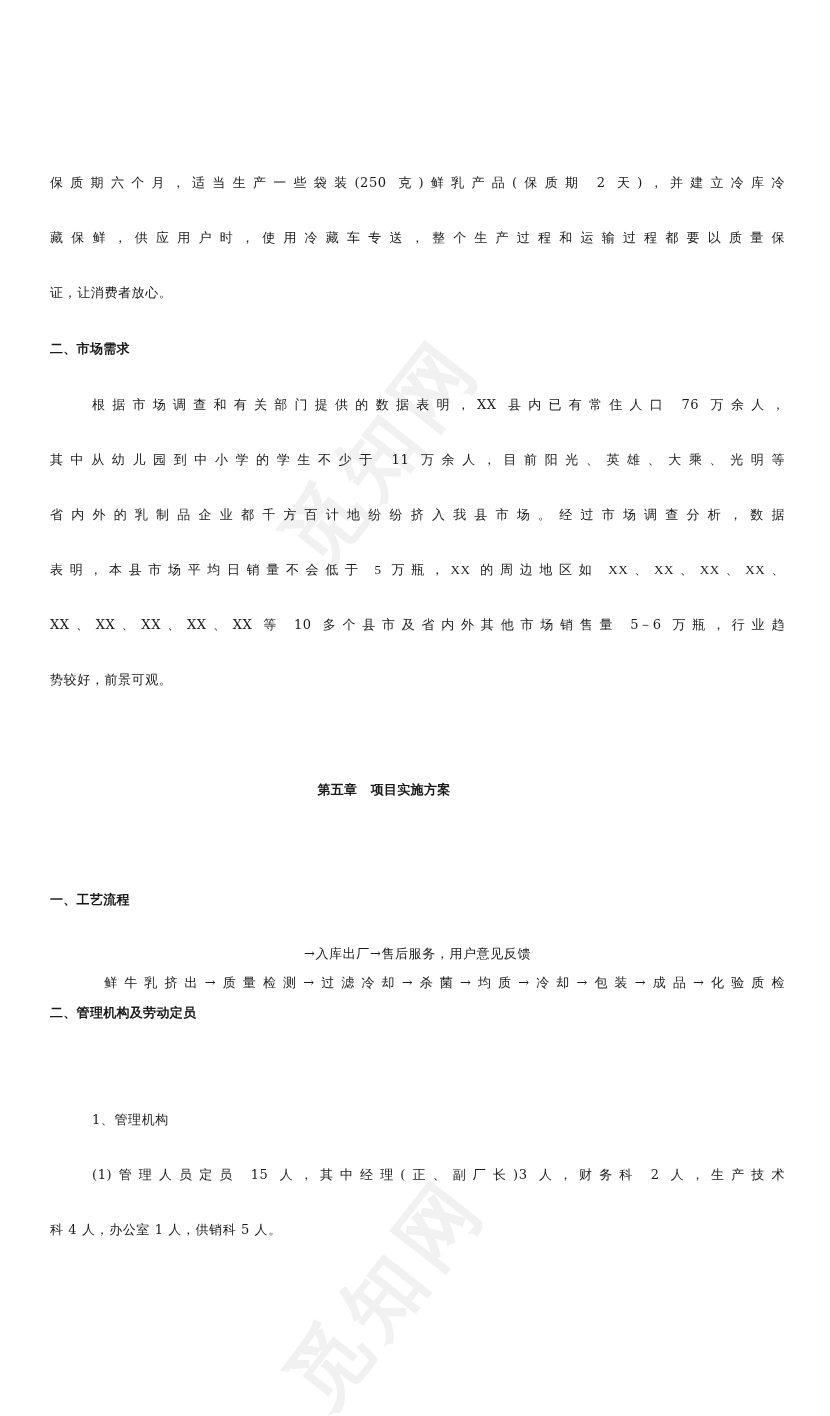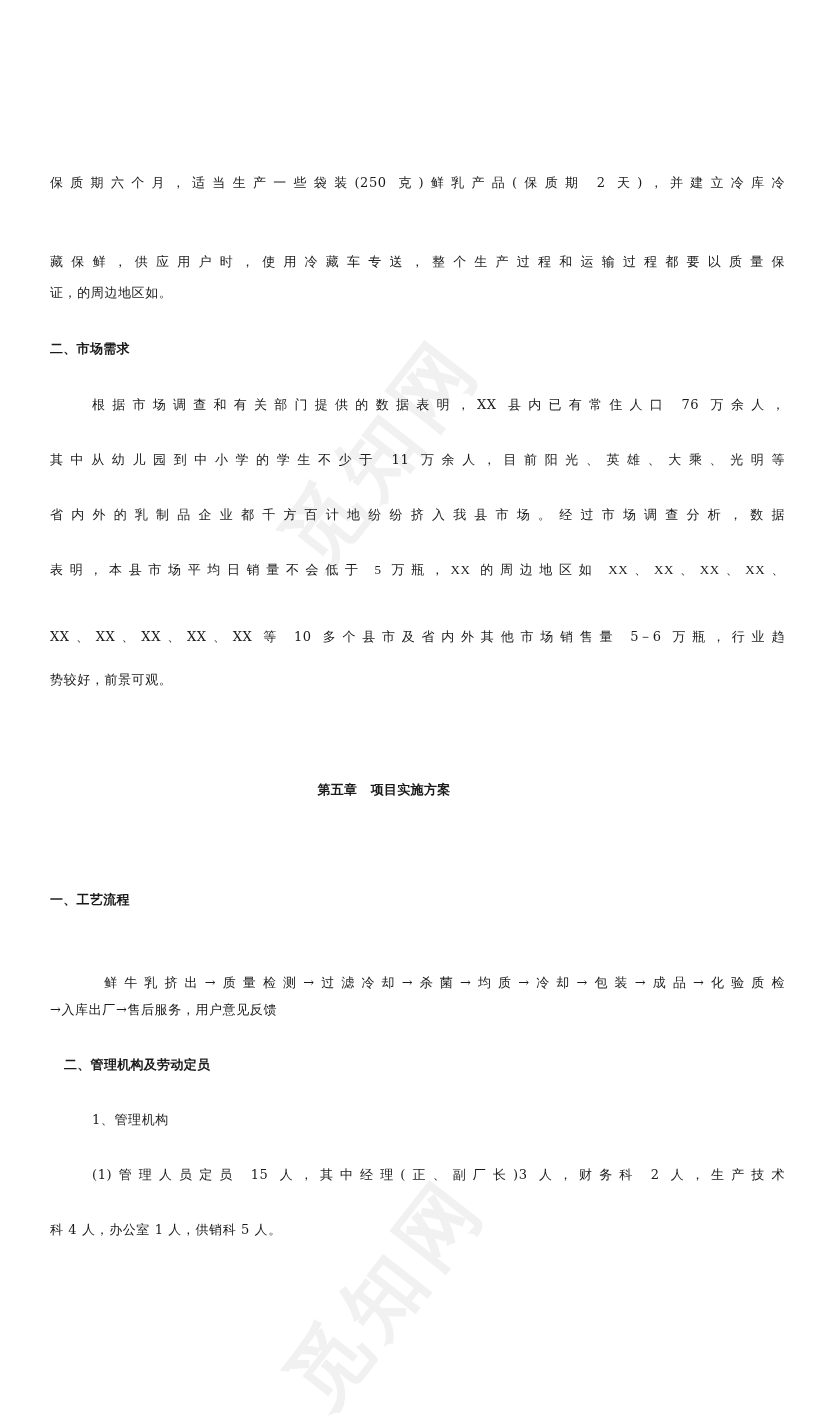--- a/index.html
+++ b/index.html
@@ -65,36 +65,36 @@
 <body>
 
 <div class="page">
 
   <div class="watermark" style="left:250px; top:400px;">觅知网</div>
   <div class="watermark" style="left:255px; top:1240px;">觅知网</div>
 
   <div class="content">
 
     <div class="line justify" style="top:169px;">保质期六个月，适当生产一些袋装(250 克)鲜乳产品(保质期 2 天)，并建立冷库冷</div>
-    <div class="line justify" style="top:224px;margin-top:24px;">藏保鲜，供应用户时，使用冷藏车专送，整个生产过程和运输过程都要以质量保</div>
-    <div class="line" style="top:279px;">证，的周边地区如。</div>
+    <div class="line justify" style="top:224px;">藏保鲜，供应用户时，使用冷藏车专送，整个生产过程和运输过程都要以质量保</div>
+    <div class="line" style="top:279px;">证，让消费者放心。</div>
 
     <div class="line bold" style="top:335px;">二、市场需求</div>
     <div class="line indent justify" style="top:391px;">根据市场调查和有关部门提供的数据表明，XX 县内已有常住人口 76 万余人，</div>
     <div class="line justify" style="top:446px;">其中从幼儿园到中小学的学生不少于 11 万余人，目前阳光、英雄、大乘、光明等</div>
     <div class="line justify" style="top:501px;">省内外的乳制品企业都千方百计地纷纷挤入我县市场。经过市场调查分析，数据</div>
     <div class="line justify" style="top:556px;font-family:Liberation Serif, serif;">表明，本县市场平均日销量不会低于 5 万瓶，XX 的周边地区如 XX、XX、XX、XX、</div>
-    <div class="line justify" style="top:611px;margin-top:12px;">XX、XX、XX、XX、XX 等 10 多个县市及省内外其他市场销售量 5－6 万瓶，行业趋</div>
+    <div class="line justify" style="top:611px;">XX、XX、XX、XX、XX 等 10 多个县市及省内外其他市场销售量 5－6 万瓶，行业趋</div>
     <div class="line" style="top:666px;">势较好，前景可观。</div>
 
     <div class="line bold center" style="top:776px;">第五章　项目实施方案</div>
 
     <div class="line bold" style="top:886px;">一、工艺流程</div>
     <div class="line indent-flow justify" style="top:969px;">鲜牛乳挤出→质量检测→过滤冷却→杀菌→均质→冷却→包装→成品→化验质检</div>
-    <div class="line" style="top:996px;">→入库出厂→售后服务，用户意见反馈</div>
+    <div class="line" style="top:940px;text-align:center;">→入库出厂→售后服务，用户意见反馈</div>
 
-    <div class="line bold" style="top:1051px;margin-left:14px;">二、管理机构及劳动定员</div>
+    <div class="line bold" style="top:999px;">二、管理机构及劳动定员</div>
     <div class="line indent" style="top:1106px;">1、管理机构</div>
     <div class="line indent justify" style="top:1161px;">(1)管理人员定员 15 人，其中经理(正、副厂长)3 人，财务科 2 人，生产技术</div>
     <div class="line" style="top:1216px;">科 4 人，办公室 1 人，供销科 5 人。</div>
 
   </div>
 </div>
 
 </body></html>

